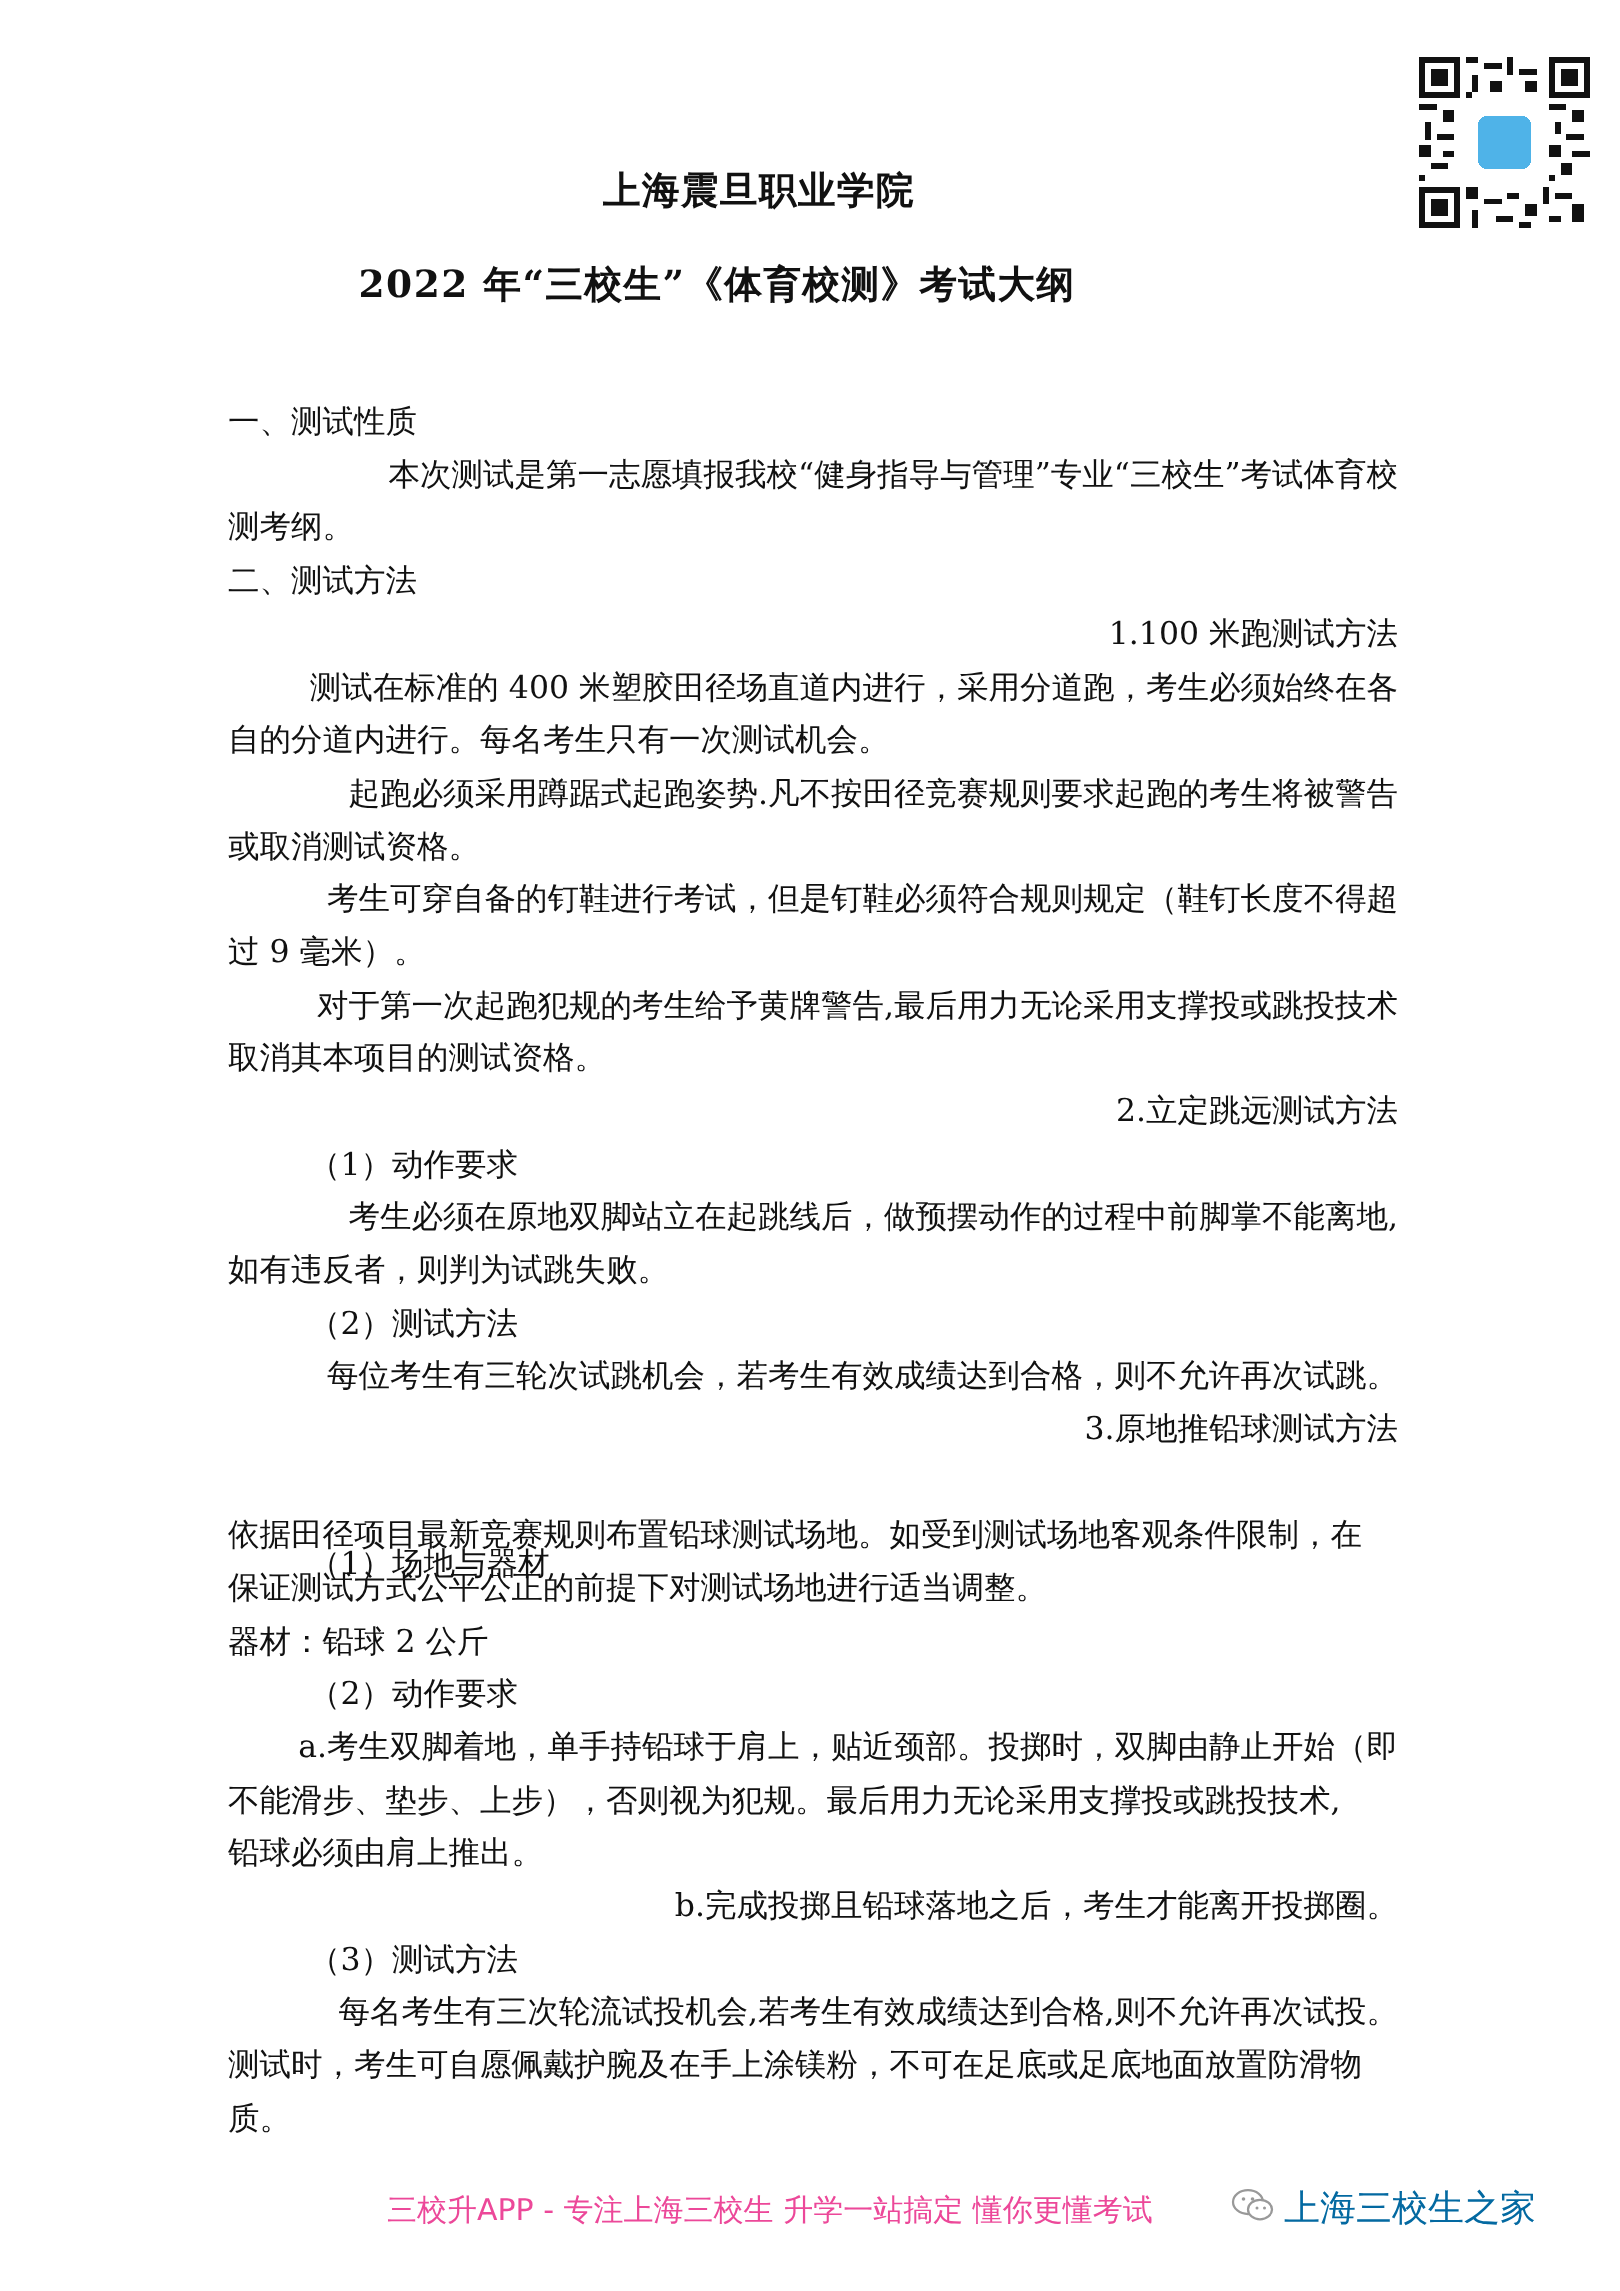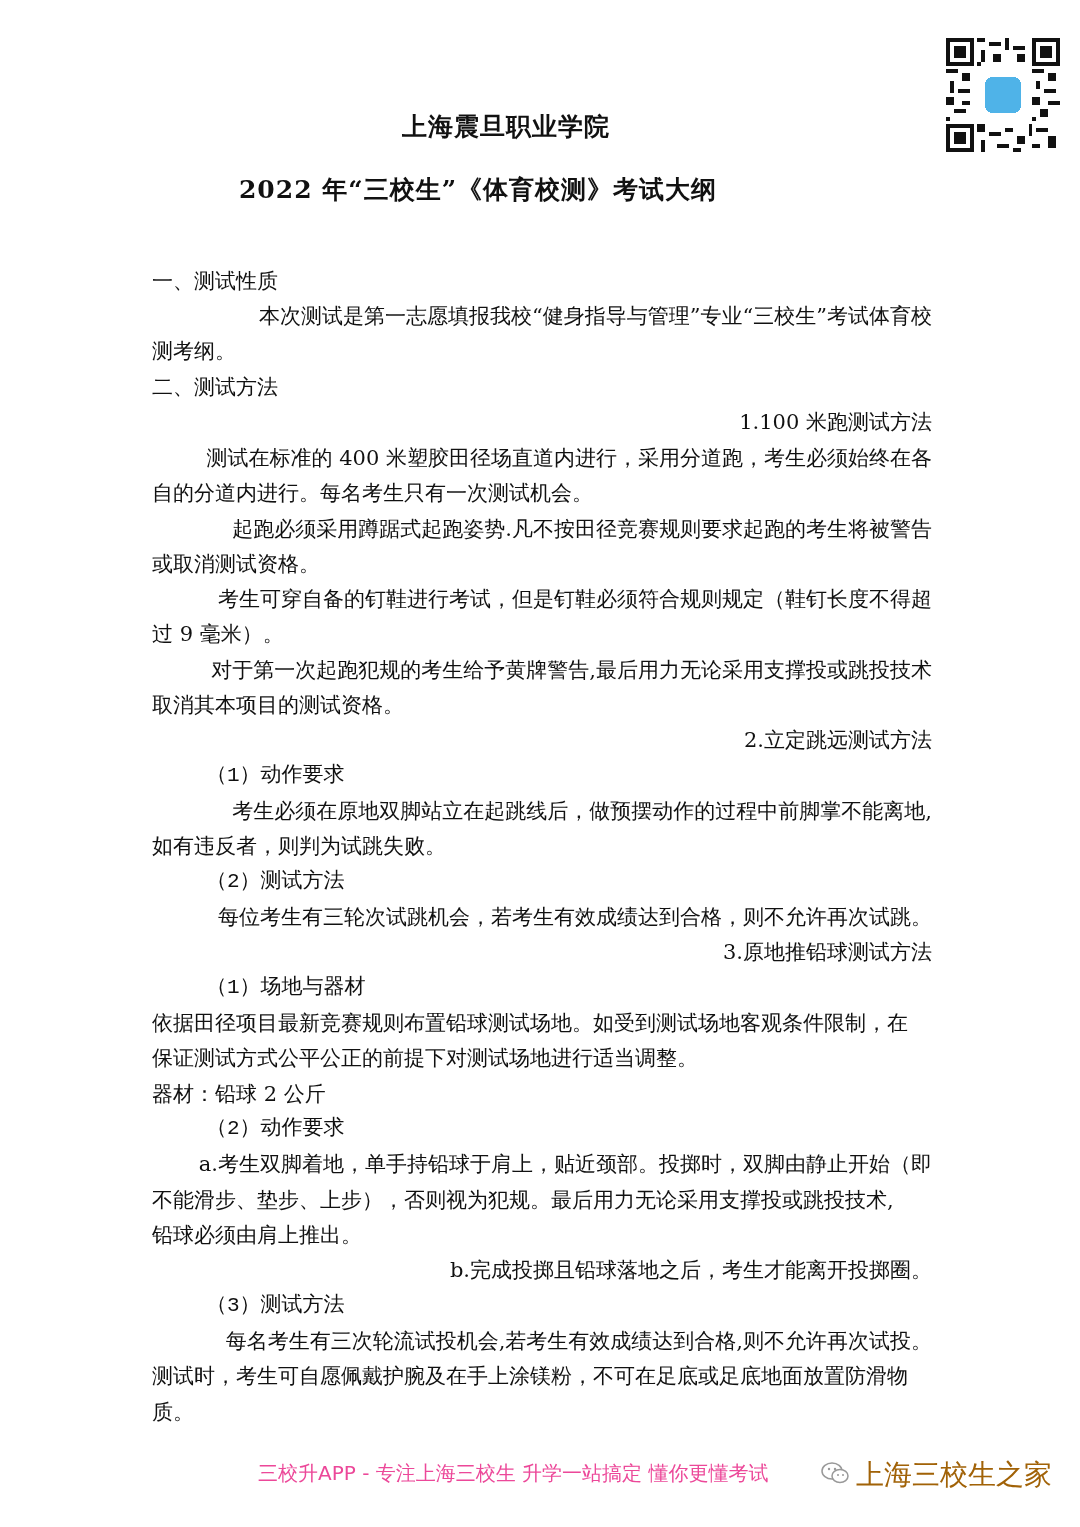--- a/index.html
+++ b/index.html
@@ -6,25 +6,25 @@
   body { width: 1080px; height: 1527px; position: relative; overflow: hidden;
          font-family: "DejaVu Serif", "Liberation Serif", serif; color: #111; }
   .qr { position: absolute; left: 946px; top: 38px; width: 114px; height: 114px; }
   .title1 { position: absolute; left: 0; width: 1012px; top: 110px; text-align: center;
             font-size: 25px; font-weight: bold; letter-spacing: 1px; }
   .title2 { position: absolute; left: 0; width: 956px; top: 173px; text-align: center;
             font-size: 25px; font-weight: bold; letter-spacing: 1px; }
   .line { position: absolute; left: 152px; width: 780px; font-size: 21px; line-height: 28px;
           white-space: nowrap; overflow: hidden; margin-top: 36px; }
   .ind { left: 196px; width: 736px; text-align: right; }
-  .ind2 { left: 206px; width: 726px; font-family: Liberation Mono, monospace; }
+  .ind2 { left: 206px; width: 726px; }
   .footer { position: absolute; top: 1460px; left: 258px; font-size: 20px; white-space: nowrap;
             font-family: "DejaVu Sans", "Liberation Sans", sans-serif; color: #ec4899; }
-  .wm { position: absolute; top: 1456px; left: 820px; font-size: 28px; color: #a16207;
-        white-space: nowrap; font-family: Liberation Sans, sans-serif; }
+  .wm { position: absolute; top: 1456px; left: 820px; font-size: 24px; color: #0369a1;
+        white-space: nowrap; font-family: Liberation Mono, monospace; }
   .wm-icon { display: inline-block; vertical-align: middle; margin-right: 6px; }
 </style>
 </head>
 <body>
 
 <div class="qr">
   <svg width="114" height="114" viewBox="0 0 29 29" shape-rendering="crispEdges">
     <rect width="29" height="29" fill="#fff"></rect>
     <g fill="#111">
       <rect x="0" y="0" width="7" height="7"></rect>
@@ -92,21 +92,21 @@
 <div class="line" style="top:584px">过 9 毫米）。</div>
 <div class="line ind" style="top:620px">对于第一次起跑犯规的考生给予黄牌警告,最后用力无论采用支撑投或跳投技术</div>
 <div class="line" style="top:655px">取消其本项目的测试资格。</div>
 <div class="line ind" style="top:690px">2.立定跳远测试方法</div>
 <div class="line ind2" style="top:726px">（1）动作要求</div>
 <div class="line ind" style="top:761px">考生必须在原地双脚站立在起跳线后，做预摆动作的过程中前脚掌不能离地,</div>
 <div class="line" style="top:796px">如有违反者，则判为试跳失败。</div>
 <div class="line ind2" style="top:832px">（2）测试方法</div>
 <div class="line ind" style="top:867px">每位考生有三轮次试跳机会，若考生有效成绩达到合格，则不允许再次试跳。</div>
 <div class="line ind" style="top:902px">3.原地推铅球测试方法</div>
-<div class="line ind2" style="top:938px">（1）场地与器材</div>
+<div class="line ind2" style="top:992px">（1）场地与器材</div>
 <div class="line" style="top:973px">依据田径项目最新竞赛规则布置铅球测试场地。如受到测试场地客观条件限制，在</div>
 <div class="line" style="top:1008px">保证测试方式公平公正的前提下对测试场地进行适当调整。</div>
 <div class="line" style="top:1044px">器材：铅球 2 公斤</div>
 <div class="line ind2" style="top:1079px">（2）动作要求</div>
 <div class="line ind" style="top:1114px">a.考生双脚着地，单手持铅球于肩上，贴近颈部。投掷时，双脚由静止开始（即</div>
 <div class="line" style="top:1150px">不能滑步、垫步、上步），否则视为犯规。最后用力无论采用支撑投或跳投技术,</div>
 <div class="line" style="top:1185px">铅球必须由肩上推出。</div>
 <div class="line ind" style="top:1220px">b.完成投掷且铅球落地之后，考生才能离开投掷圈。</div>
 <div class="line ind2" style="top:1256px">（3）测试方法</div>
 <div class="line ind" style="top:1291px">每名考生有三次轮流试投机会,若考生有效成绩达到合格,则不允许再次试投。</div>

